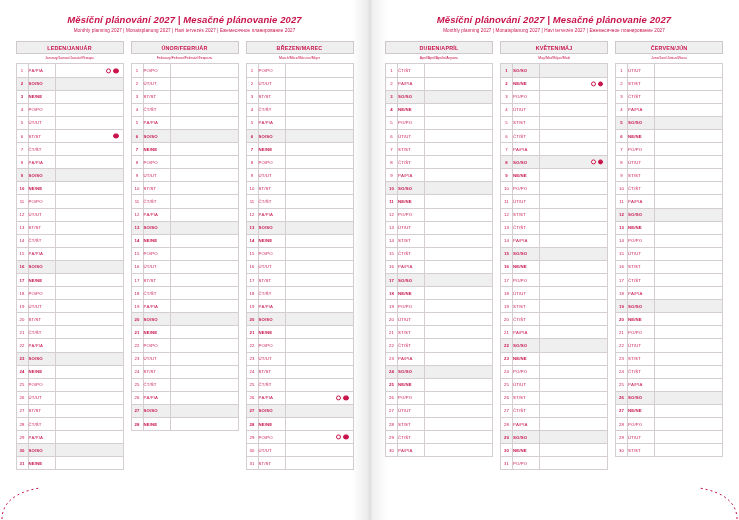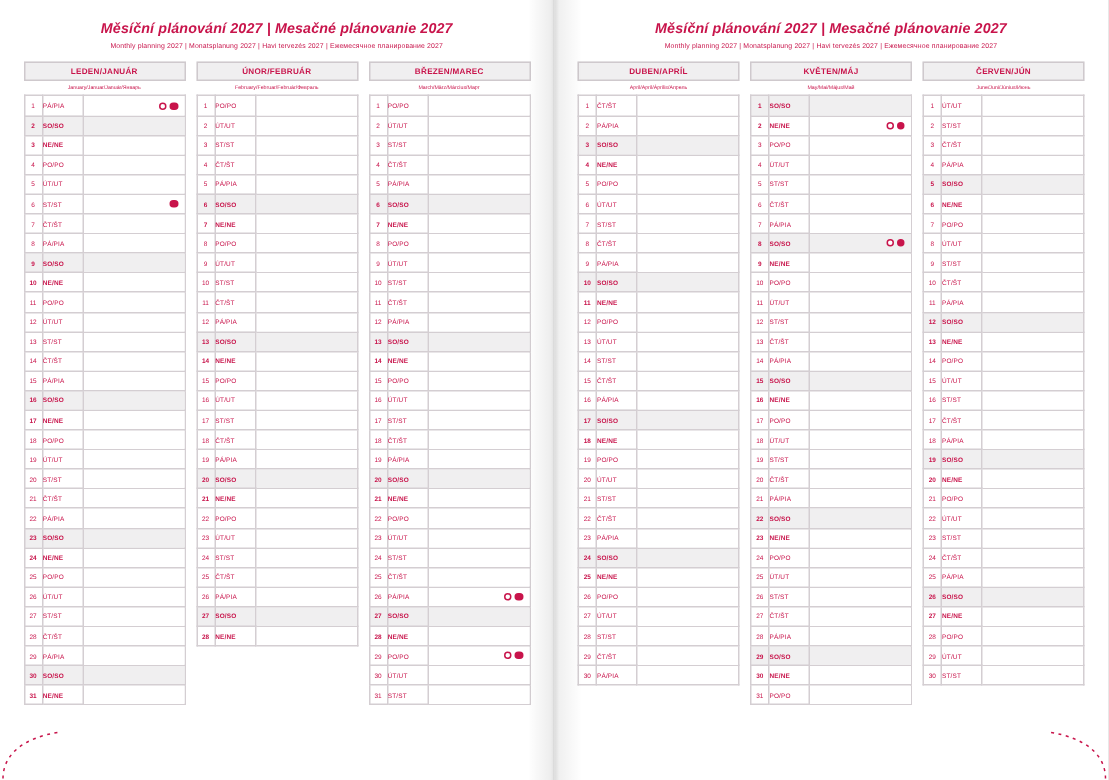--- a/index.html
+++ b/index.html
@@ -4,21 +4,21 @@
 <style>
   html,body{margin:0;padding:0;}
   body{
     width:739px;height:520px;overflow:hidden;
     background:#ffffff;
     font-family:"Liberation Sans", sans-serif;
     color:#c8144b;
   }
   .spread{
     position:relative;width:739px;height:520px;
-    background:#a3a3a3;
+    background:#ef4444;
   }
   .page{
     position:absolute;top:0;height:520px;width:370px;
     background:#ffffff;
     box-sizing:border-box;
   }
   .page-left{left:0;border-right:1px solid #dcdcdc;}
   .page-right{left:369px;}
   
   .gutter{

